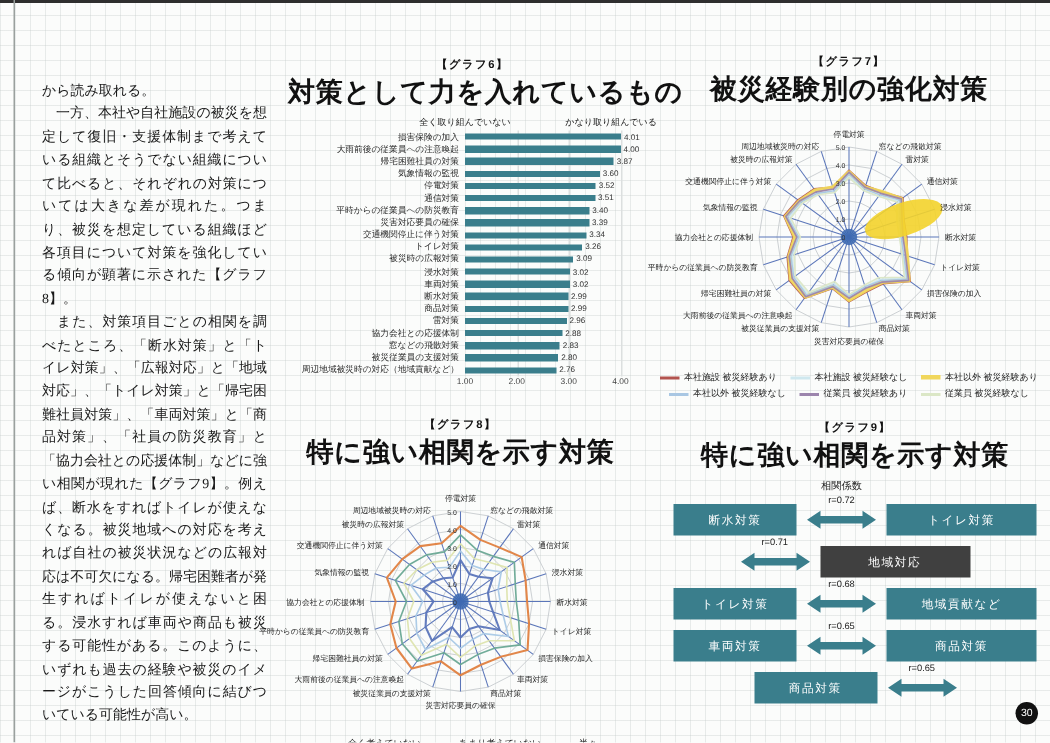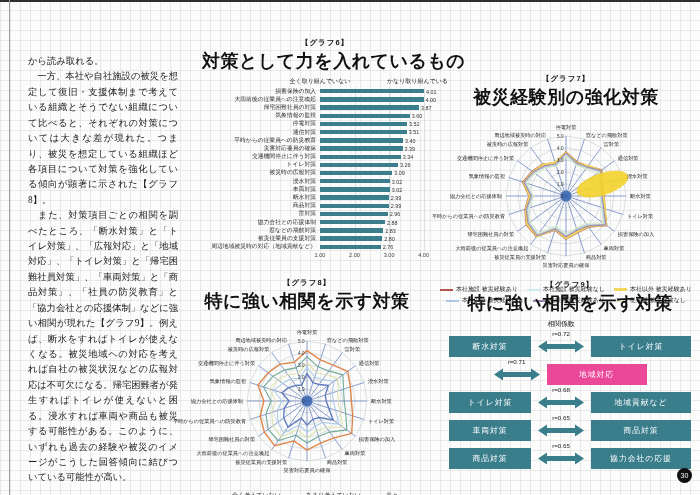--- a/index.html
+++ b/index.html
@@ -18,38 +18,38 @@
 
   .textcol{position:absolute;left:28px;top:54px;width:150px;
     font-family:"Liberation Serif", serif;font-size:9.3px;line-height:1.66;
     text-align:justify;color:#191919;}
   .textcol p{margin:0;}
 
   .gtag{text-align:center;font-size:7.5px;font-weight:bold;letter-spacing:1px;color:#111;}
   .gtitle{text-align:center;font-size:18px;font-weight:bold;letter-spacing:.5px;color:#111;margin-top:1px;white-space:nowrap;}
 
   
-  .g6{position:absolute;left:202px;top:38px;width:246px;}
+  .g6{position:absolute;left:192px;top:38px;width:246px;}
   .g6head{position:relative;height:10px;margin-top:4px;font-size:6px;color:#222;}
   .g6head .l{position:absolute;left:118px;transform:translateX(-50%);white-space:nowrap;}
   .g6head .r{position:absolute;right:0;white-space:nowrap;}
   .g6body{position:relative;}
   .g6grid{position:absolute;left:118px;top:0;width:114px;height:100%;}
   .g6grid div{position:absolute;top:0;bottom:0;width:1px;background:#dcdfdf;}
   .g6row{display:flex;align-items:center;height:8.2px;position:relative;}
   .g6lab{flex:0 0 114px;padding-right:4px;text-align:right;font-size:5.8px;color:#2a2a2a;white-space:nowrap;}
   .g6wrap{position:relative;flex:1;height:100%;}
   .g6bar{position:absolute;left:0;top:2px;height:4.4px;}
   .g6val{position:absolute;top:1.5px;font-size:5.4px;color:#333;white-space:nowrap;}
   .g6axis{position:relative;height:9px;font-size:5.6px;color:#444;margin-left:118px;}
   .g6axis span{position:absolute;transform:translateX(-50%);top:1px;}
 
   
   .radar-panel{position:absolute;}
-  #g7{left:434px;top:36px;width:264px;margin-top:38px;}
+  #g7{left:434px;top:36px;width:264px;}
   #g8{left:180px;top:278px;width:254px;}
   .radar-panel svg{display:block;margin:0 auto;overflow:visible;}
   .legend{display:flex;flex-direction:column;gap:2px;margin-top:2px;align-items:center;}
   .lrow{display:flex;gap:9px;justify-content:center;}
   .litem{display:flex;align-items:center;gap:3px;font-size:6px;color:#222;white-space:nowrap;}
   .lswatch{width:13px;}
 
   
   .g9{position:absolute;left:444px;top:280px;width:252px;}
   .g9header{position:relative;height:10px;margin-top:4px;}
@@ -433,21 +433,21 @@
         </div>
         <div class="g9box right" style="background: rgb(58, 126, 140);">トイレ対策</div>
       </div>
       <div class="g9row">
         <div class="g9arrow">
           <div class="g9r">r=0.71</div>
           <svg width="46" height="13">
             <polygon points="0,6.5 9,0.5 9,4 37,4 37,0.5 46,6.5 37,12.5 37,9 9,9 9,12.5" fill="#3a7e8c"></polygon>
           </svg>
         </div>
-        <div class="g9box right" style="background: #ec4899;">地域対応</div>
+        <div class="g9box right" style="background: #404040;">地域対応</div>
       </div>
       <div class="g9row">
         <div class="g9box left" style="background: rgb(58, 126, 140);">トイレ対策</div>
         <div class="g9arrow">
           <div class="g9r">r=0.68</div>
           <svg width="46" height="13">
             <polygon points="0,6.5 9,0.5 9,4 37,4 37,0.5 46,6.5 37,12.5 37,9 9,9 9,12.5" fill="#3a7e8c"></polygon>
           </svg>
         </div>
         <div class="g9box right" style="background: rgb(58, 126, 140);">地域貢献など</div>
@@ -463,18 +463,17 @@
         <div class="g9box right" style="background: rgb(58, 126, 140);">商品対策</div>
       </div>
       <div class="g9row">
         <div class="g9box left" style="background: rgb(58, 126, 140);">商品対策</div>
         <div class="g9arrow">
           <div class="g9r">r=0.65</div>
           <svg width="46" height="13">
             <polygon points="0,6.5 9,0.5 9,4 37,4 37,0.5 46,6.5 37,12.5 37,9 9,9 9,12.5" fill="#3a7e8c"></polygon>
           </svg>
         </div>
-        <div class="g9box right" style="background: rgb(58, 126, 140);">協力会社の応援</div>
       </div>
     </div>
 </div>
 
 <div class="pagenum">30</div>
 
 </body></html>

